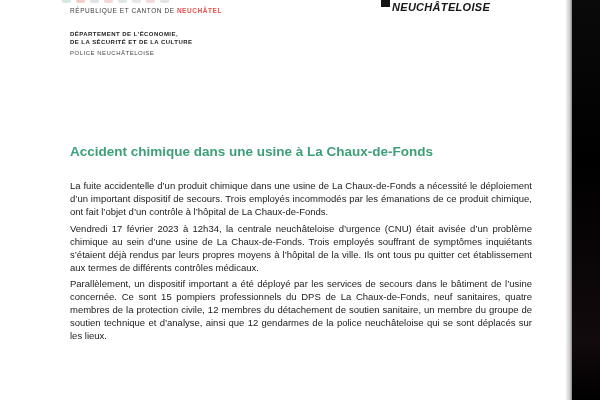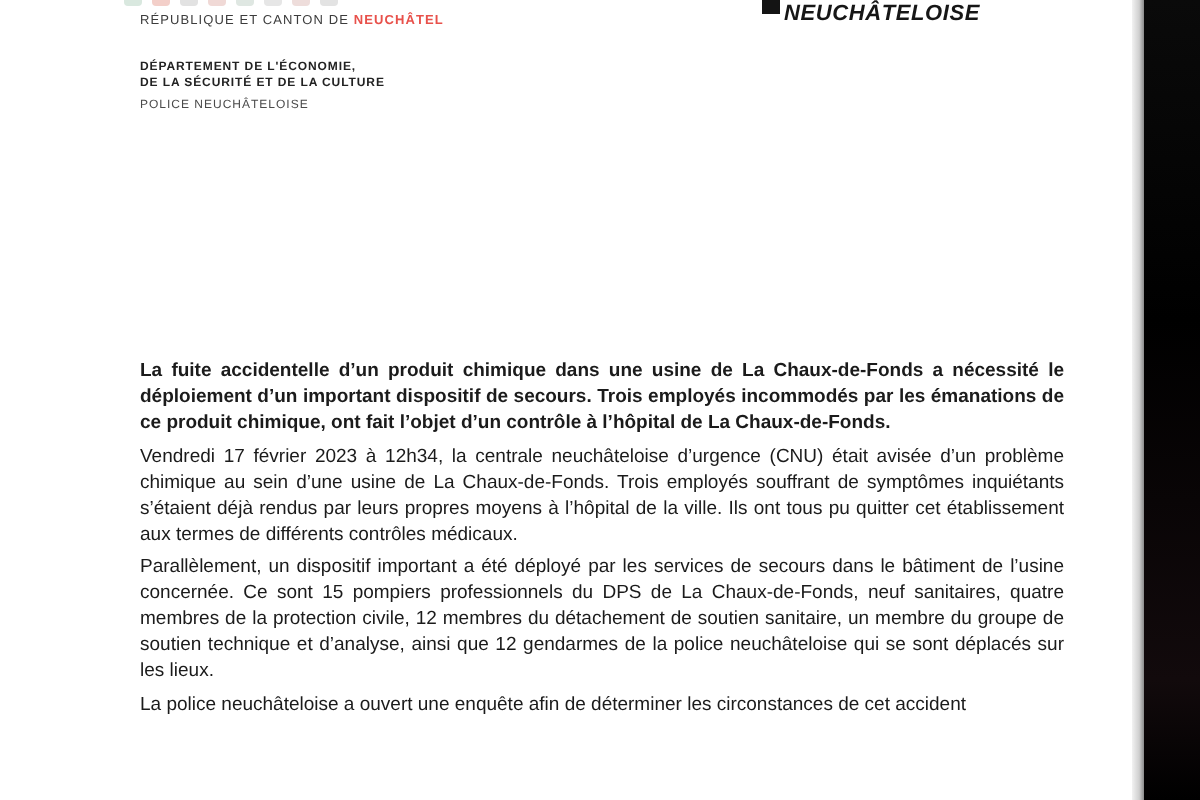--- a/index.html
+++ b/index.html
@@ -78,21 +78,21 @@
 
   
   .pr-body {
     position: absolute; left: 70px; top: 179px;
     width: 462px;
     font-size: 9.5px; line-height: 13px;
     color: #1b1b1b;
     text-align: justify;
   }
   .pr-body p { margin: 0 0 3.5px 0; }
-  .pr-body p.lead { font-weight: bold; }
+  .pr-body p.lead { font-weight: normal; }
 </style>
 </head>
 <body>
 
 <div class="page">
 
   <div class="chevron-row" id="chevrons">
       <span style="background: rgb(217, 232, 223);"></span>
       <span style="background: rgb(243, 207, 201);"></span>
       <span style="background: rgb(226, 226, 226);"></span>
@@ -110,24 +110,24 @@
   <div class="dept-block">
     <div>DÉPARTEMENT DE L'ÉCONOMIE,</div>
     <div>DE LA SÉCURITÉ ET DE LA CULTURE</div>
   </div>
 
   <div class="service-line">POLICE NEUCHÂTELOISE</div>
 
   <div class="police-logo-fragment"></div>
   <div class="police-brand">NEUCHÂTELOISE</div>
 
+  <div class="pr-headline" id="pr-headline" style="color: rgb(61, 159, 120);">Accident chimique dans une usine à La Chaux-de-Fonds</div>
 
   <div class="pr-body" id="pr-body">
       <p class="lead">La fuite accidentelle d’un produit chimique dans une usine de La Chaux-de-Fonds a nécessité le déploiement d’un important dispositif de secours. Trois employés incommodés par les émanations de ce produit chimique, ont fait l’objet d’un contrôle à l’hôpital de La Chaux-de-Fonds.</p>
       <p>Vendredi 17 février 2023 à 12h34, la centrale neuchâteloise d’urgence (CNU) était avisée d’un problème chimique au sein d’une usine de La Chaux-de-Fonds. Trois employés souffrant de symptômes inquiétants s’étaient déjà rendus par leurs propres moyens à l’hôpital de la ville. Ils ont tous pu quitter cet établissement aux termes de différents contrôles médicaux.</p>
       <p>Parallèlement, un dispositif important a été déployé par les services de secours dans le bâtiment de l’usine concernée. Ce sont 15 pompiers professionnels du DPS de La Chaux-de-Fonds, neuf sanitaires, quatre membres de la protection civile, 12 membres du détachement de soutien sanitaire, un membre du groupe de soutien technique et d’analyse, ainsi que 12 gendarmes de la police neuchâteloise qui se sont déplacés sur les lieux.</p>
-      <p>La police neuchâteloise a ouvert une enquête afin de déterminer les circonstances de cet accident</p>
     </div>
 
 </div>
 
 <div class="page-edge"></div>
 <div class="black-band"></div>
 
 </body></html>

